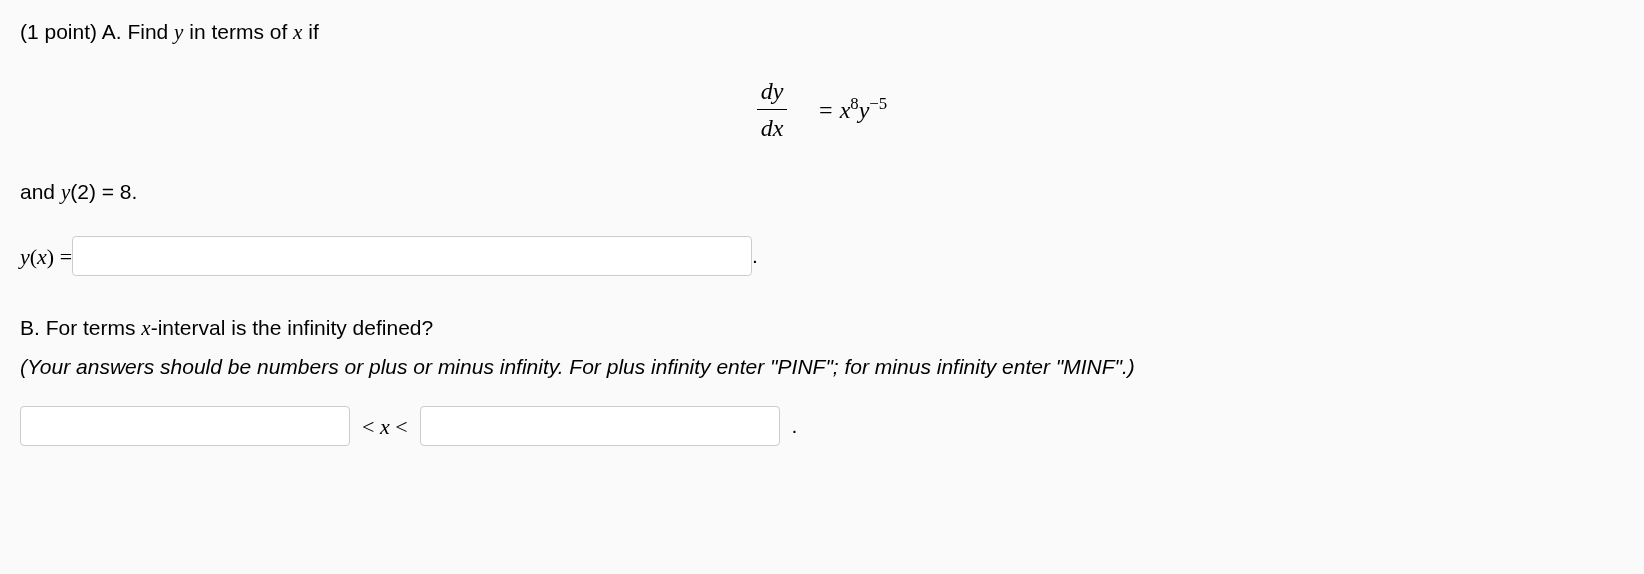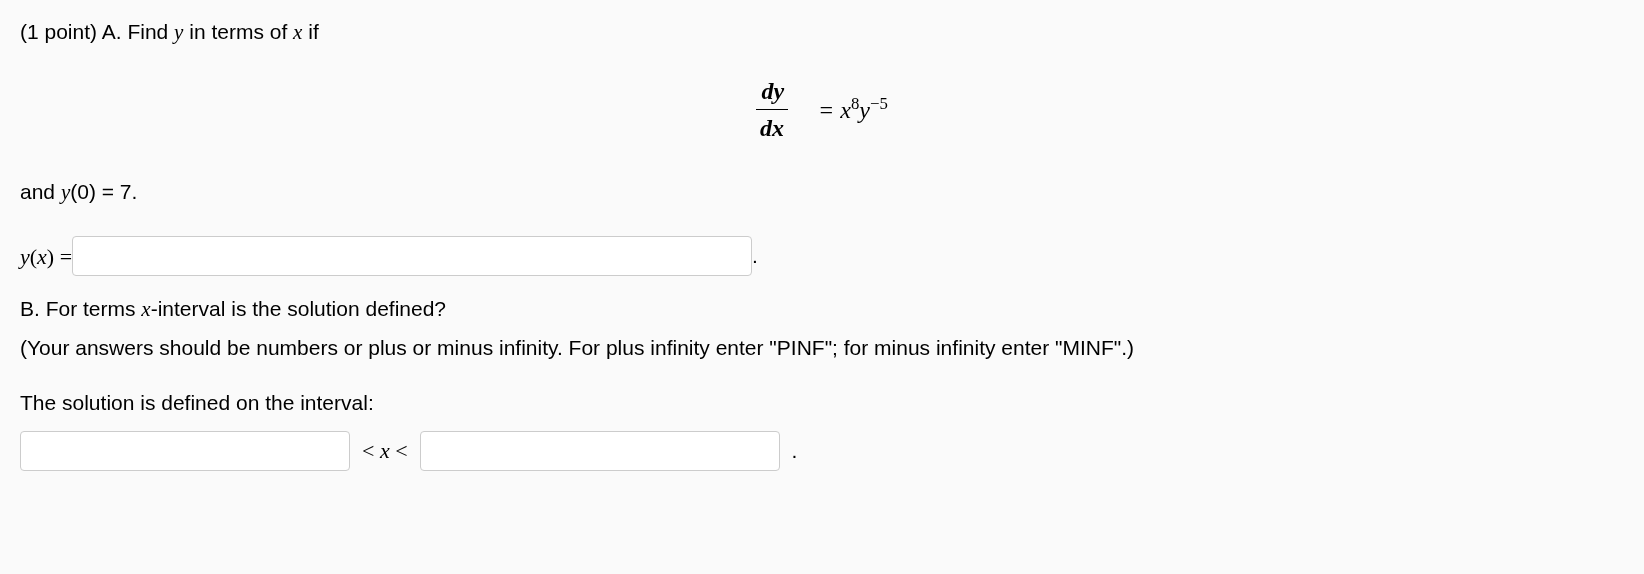--- a/index.html
+++ b/index.html
@@ -28,23 +28,22 @@
     .equation-display {
       text-align: center;
       margin: 24px 0 30px 0;
       font-family: 'Times New Roman', serif;
       font-size: 24px;
       font-style: italic;
     }
     .fraction {
       display: inline-block;
       vertical-align: middle;
-      text-align: right;
+      text-align: center;
       margin-right: 24px;
-      font-weight: bold;
     }
     .fraction .num {
       display: block;
       border-bottom: 1.5px solid #000;
       padding: 0 4px;
     }
     .fraction .den {
       display: block;
       padding: 0 4px;
     }
@@ -52,21 +51,21 @@
       vertical-align: middle;
     }
     sup {
       font-size: 0.7em;
       font-style: normal;
     }
     .condition-line {
       margin-bottom: 28px;
     }
     .answer-row {
-      margin-bottom: 17px;
+      margin-bottom: 36px;
       display: flex;
       align-items: center;
     }
     .math-label {
       font-family: 'Times New Roman', serif;
       font-style: italic;
       font-size: 22px;
     }
     input[type="text"] {
       height: 40px;
@@ -83,20 +82,21 @@
       width: 330px;
     }
     .input-medium {
       width: 360px;
     }
     .part-b-title {
       margin-bottom: 6px;
     }
     .part-b-note {
       margin-bottom: 24px;
+      font-style: italic;
     }
     .interval-label {
       margin-bottom: 12px;
     }
     .interval-row {
       display: flex;
       align-items: center;
       gap: 12px;
     }
     .lt-symbol {
@@ -117,38 +117,37 @@
   </div>
 
   <div class="equation-display">
     <span class="fraction">
       <span class="num">dy</span>
       <span class="den">dx</span>
     </span><span class="eq-rhs"><span> = </span><span>x</span><sup>8</sup><span>y</span><sup>−5</sup></span>
   </div>
 
   <div class="condition-line">
-    <span>and </span><span class="italic">y</span><span>(0) = 7.</span>
+    <span>and </span><span class="italic">y</span><span>(2) = 8.</span>
   </div>
 
   <div class="answer-row">
     <span class="math-label">
       <span>y</span><span style="font-style:normal">(</span><span>x</span><span style="font-style:normal">) =</span>
     </span>
     <input type="text" class="input-wide" style="">
     <span class="period">.</span>
   </div>
 
   <div class="part-b-title">
-    <span>B. For terms </span><span class="italic">x</span><span>-interval is the solution defined?</span>
+    <span>B. For terms </span><span class="italic">x</span><span>-interval is the infinity defined?</span>
   </div>
 
   <div class="part-b-note">(Your answers should be numbers or plus or minus infinity. For plus infinity enter "PINF"; for minus infinity enter "MINF".)</div>
 
-  <div class="interval-label">The solution is defined on the interval:</div>
 
   <div class="interval-row">
     <input type="text" class="input-small" style="">
     <span class="lt-symbol">
       <span style="font-style:normal">&lt; </span><span class="italic">x</span><span style="font-style:normal"> &lt;</span>
     </span>
     <input type="text" class="input-medium" style="">
     <span class="period">.</span>
   </div>
 

